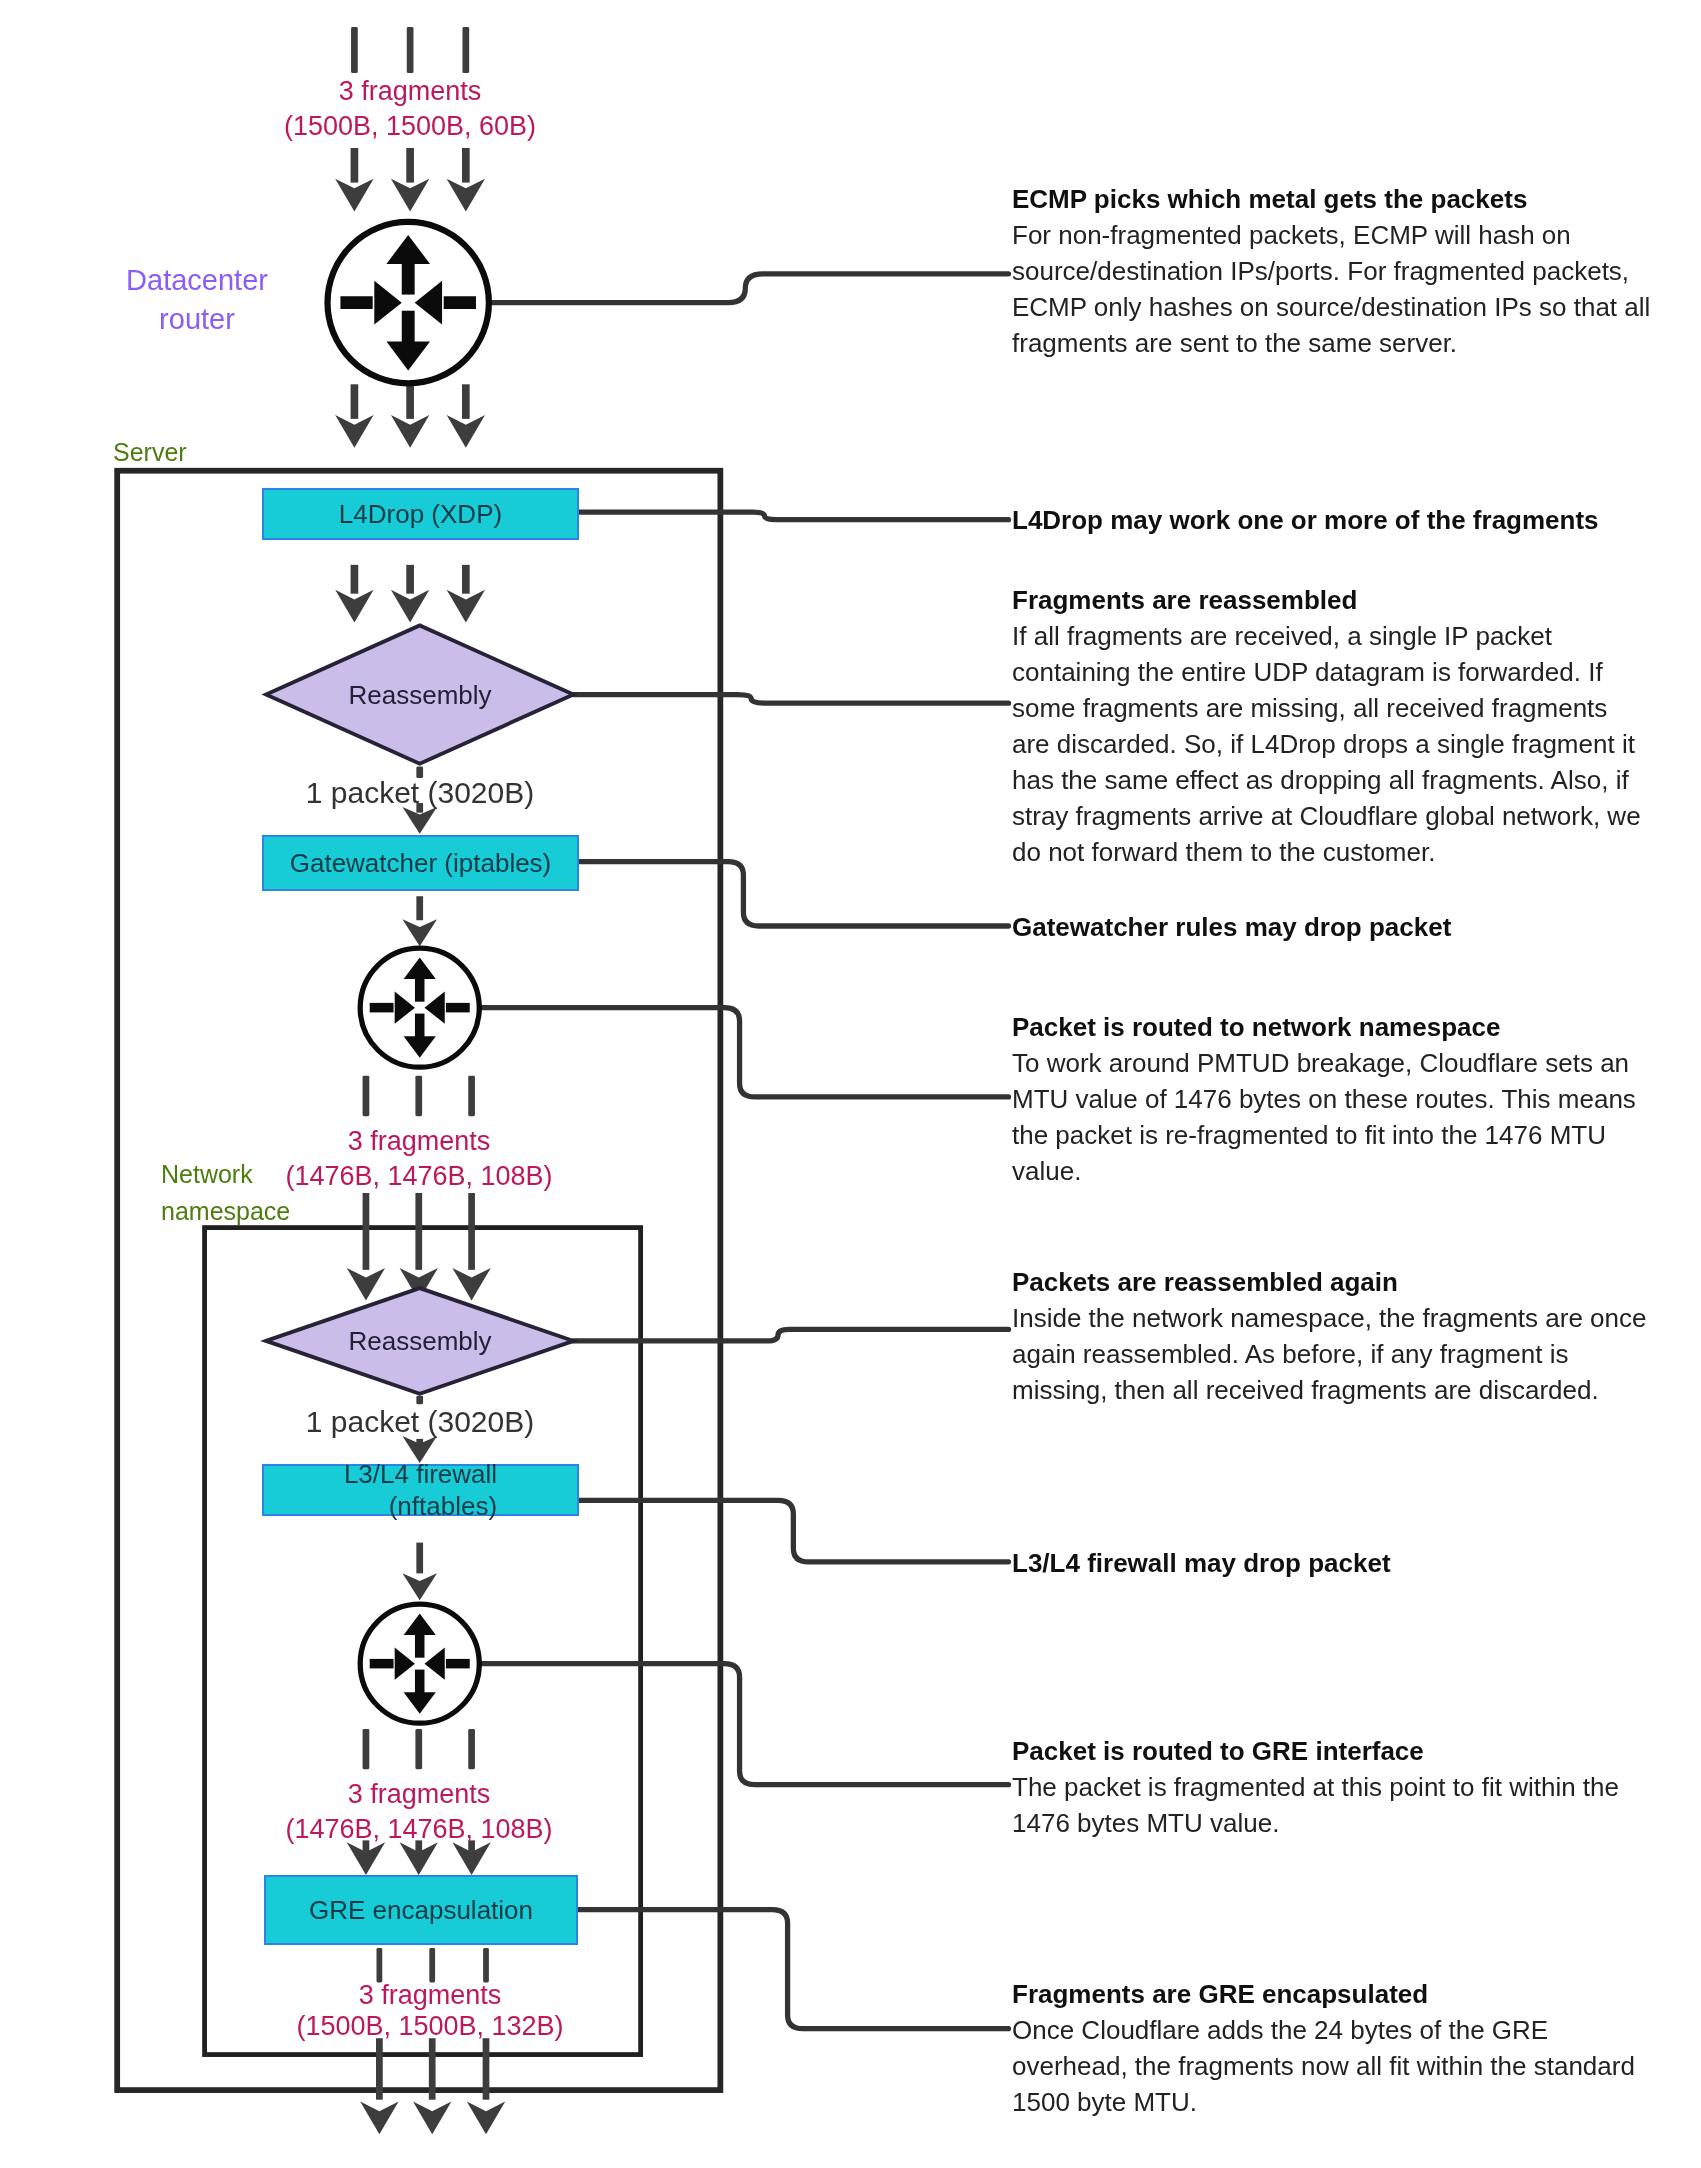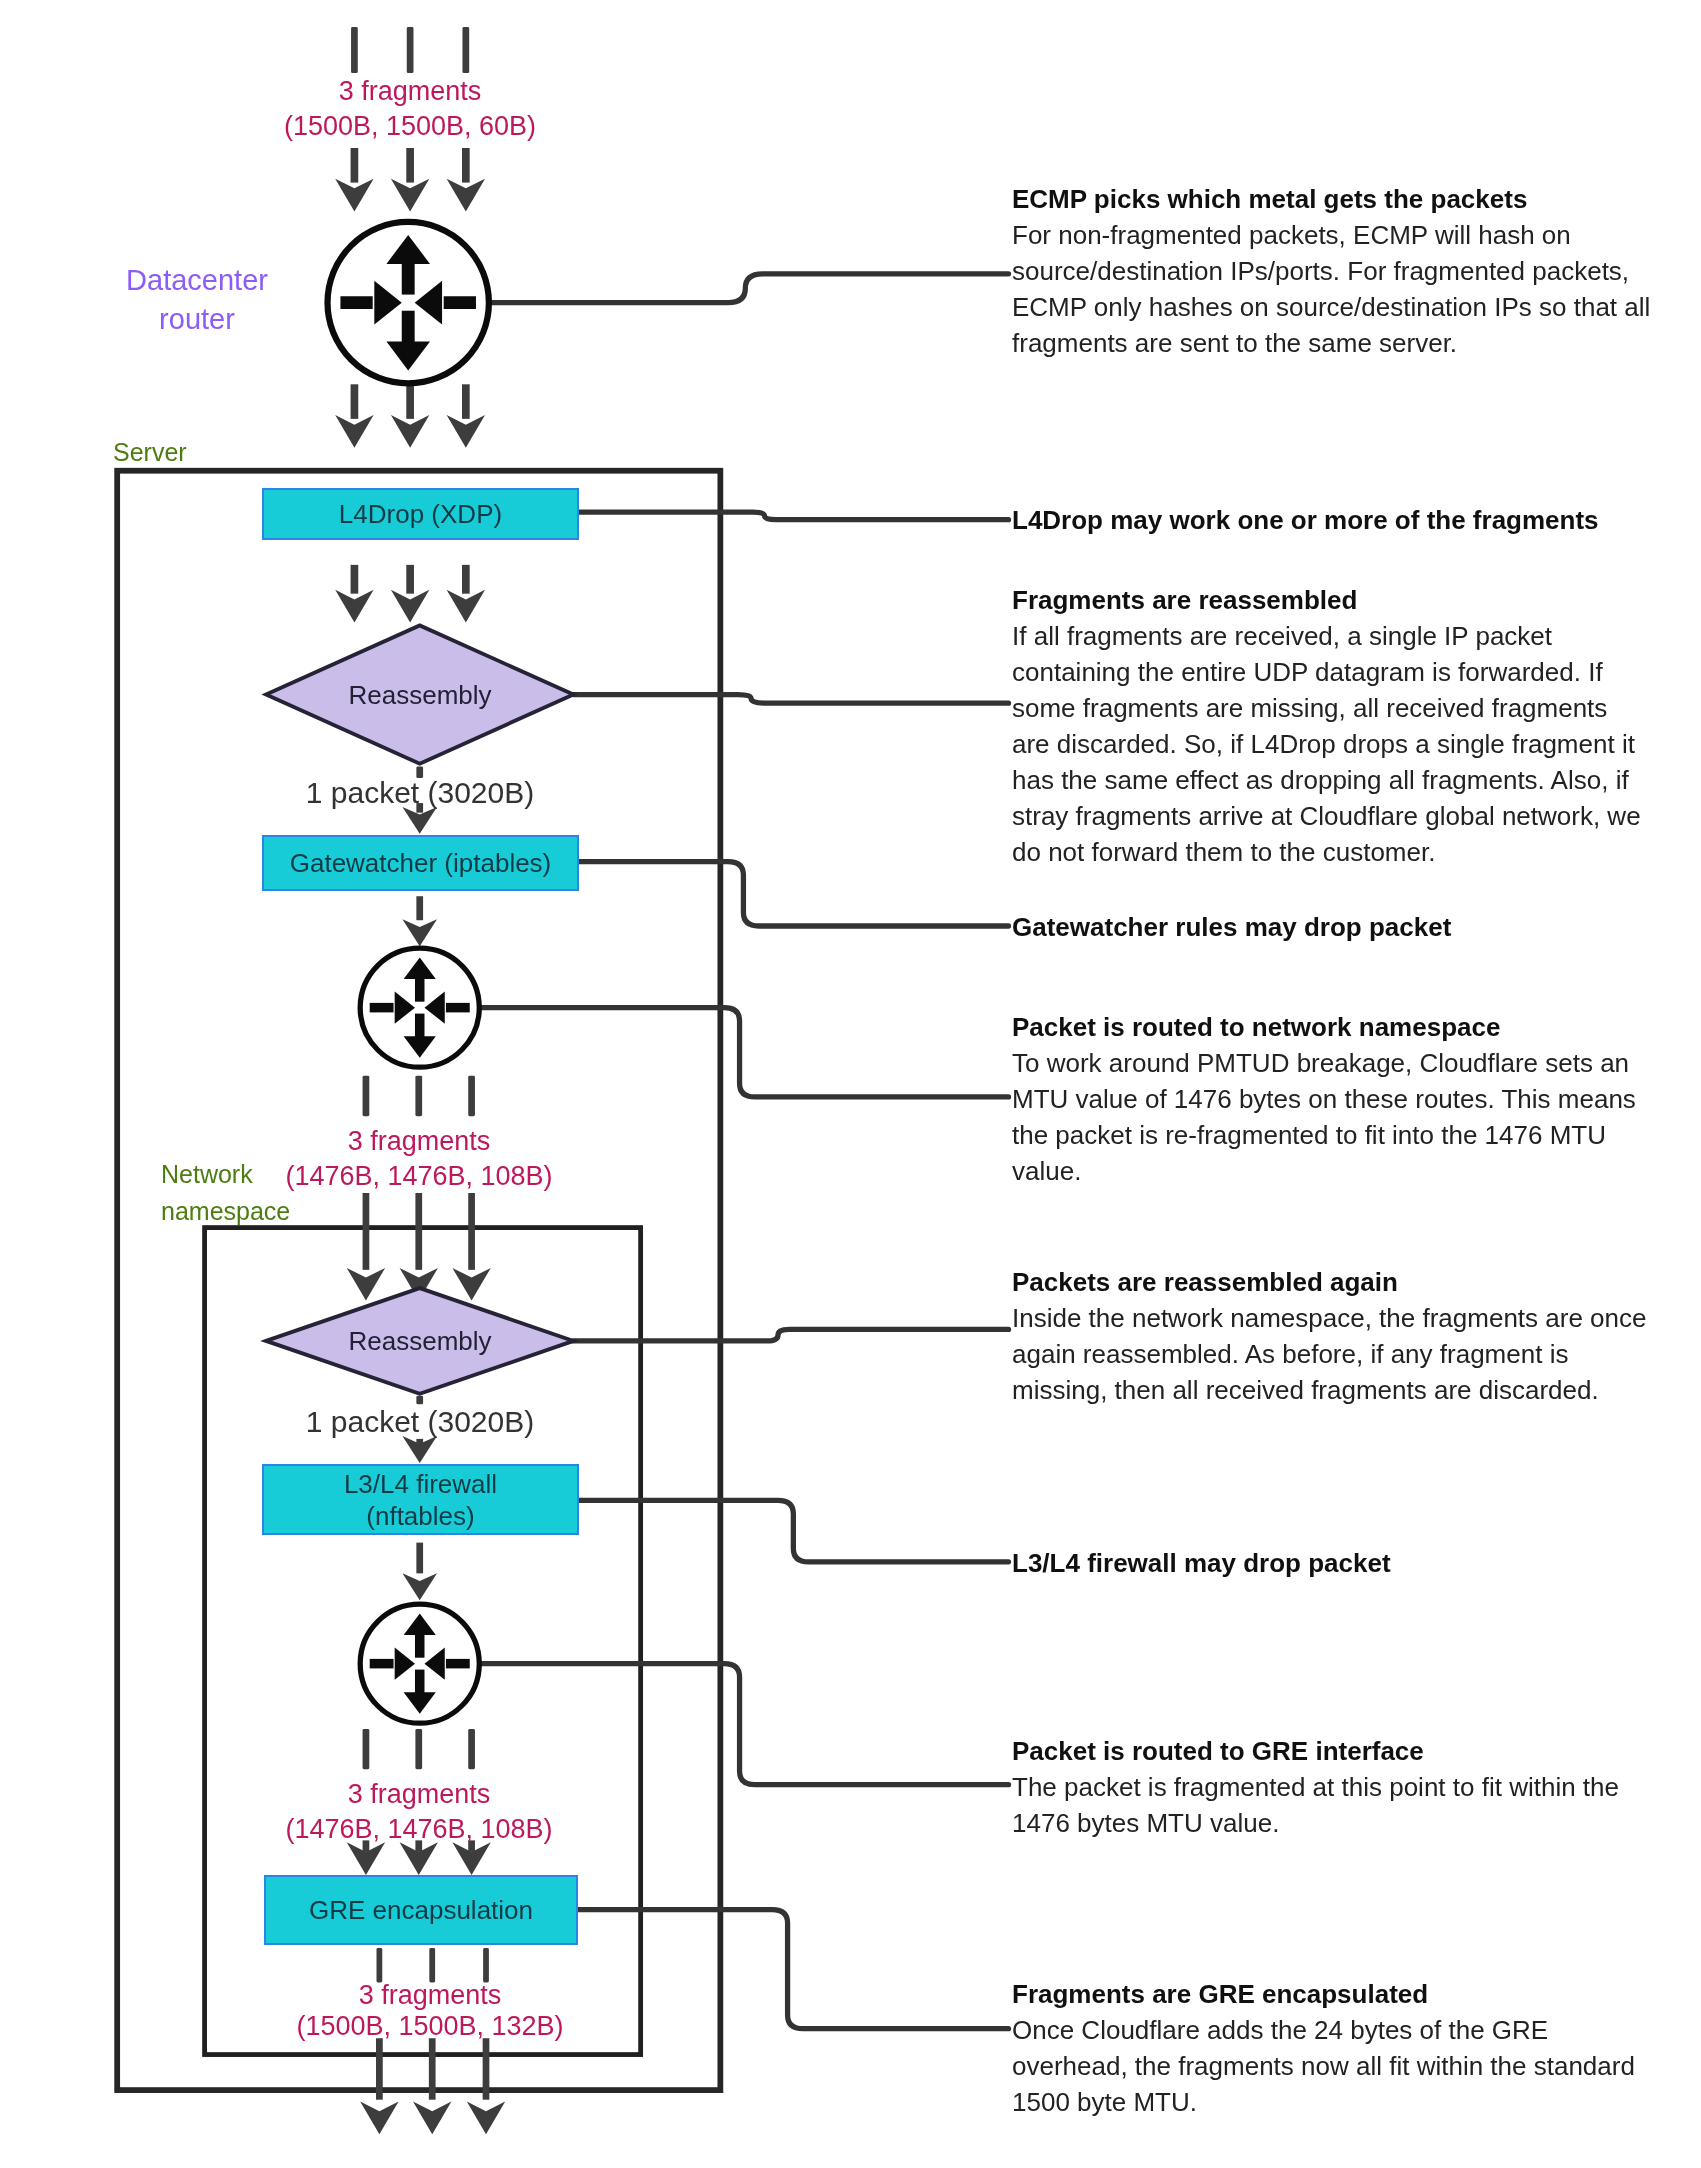--- a/index.html
+++ b/index.html
@@ -7,21 +7,21 @@
          font-family:"Liberation Sans",sans-serif;}
   #gfx{position:absolute;left:0;top:0;}
   .t{position:absolute;color:#222;white-space:pre-line;}
   .center{transform:translateX(-50%);text-align:center;}
   .flowlabel{font-size:27px;line-height:33px;color:#be185d;}
   .packet{font-size:30px;color:#333;}
   .biglabel{font-size:29px;line-height:39px;color:#8b5cf6;}
   .boxlabel{font-size:25px;color:#4d7c0f;}
   .node{position:absolute;display:flex;align-items:center;justify-content:center;
         background:var(--teal);border:2.9px solid var(--teal-border);box-sizing:border-box;
-        color:#103b46;font-size:26px;text-align:center;white-space:pre-line;line-height:32px;}
+        color:#103b46;font-size:26px;text-align:right;white-space:pre-line;line-height:32px;}
   .dlabel{position:absolute;transform:translate(-50%,-50%);font-size:26px;color:#232135;}
   .ann{position:absolute;left:1012px;width:684px;}
   .ann-title{font-size:26px;line-height:36px;font-weight:bold;color:#101010;}
   .ann-body{font-size:26px;line-height:36px;color:#222;white-space:pre-line;}
 </style>
 </head>
 <body>
 
 <div id="stage">
   <svg id="gfx" width="1701" height="2168" viewBox="0 0 1771 2257">
@@ -143,21 +143,21 @@
   </div>
 
   <div class="t flowlabel center" style="left:419px;top:1125px">3 fragments</div>
   <div class="t flowlabel center" style="left:419px;top:1160px">(1476B, 1476B, 108B)</div>
   <div class="t boxlabel" style="left:161px;top:1156px;line-height:37px">Network
 namespace</div>
 
   <div class="dlabel" style="left:420px;top:1341px">Reassembly</div>
   <div class="t packet center" style="left:420px;top:1405px">1 packet (3020B)</div>
 
-  <div class="node" style="left:262px;top:1464px;width:317px;height:71px">
+  <div class="node" style="left:262px;top:1464px;width:317px;height:52px">
     <span>L3/L4 firewall
 (nftables)</span>
   </div>
 
   <div class="t flowlabel center" style="left:419px;top:1778px">3 fragments</div>
   <div class="t flowlabel center" style="left:419px;top:1813px">(1476B, 1476B, 108B)</div>
 
   <div class="node" style="left:264px;top:1875px;width:314px;height:70px">
     <span>GRE encapsulation</span>
   </div>

